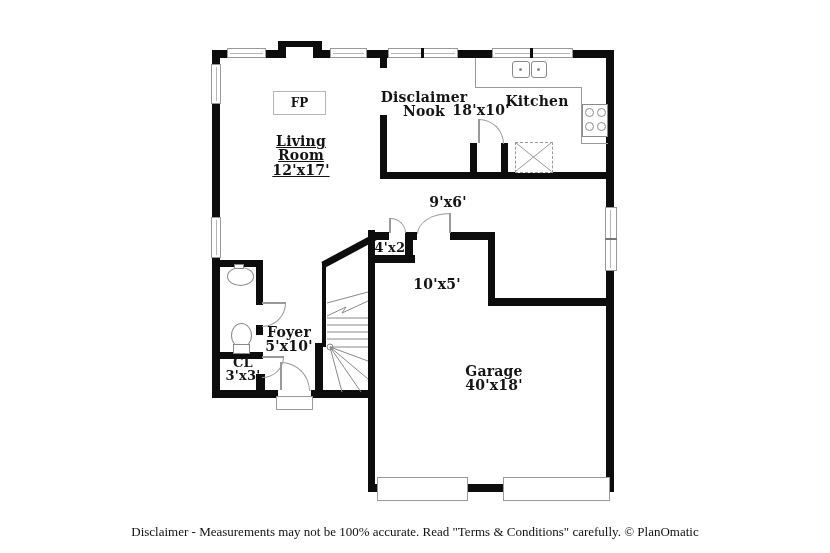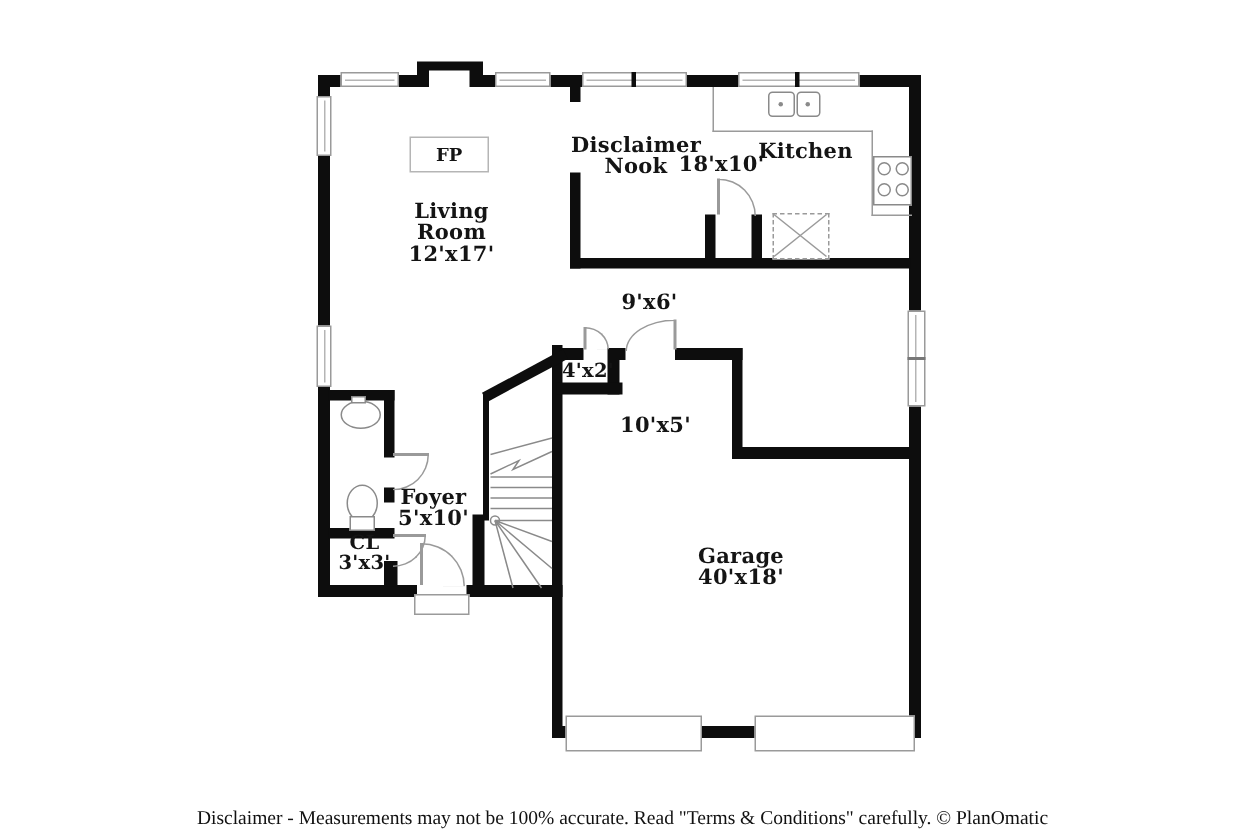--- a/index.html
+++ b/index.html
@@ -21,21 +21,21 @@
   .dashedbox{position:absolute;border:1px dashed #9a9a9a;box-sizing:border-box;background:#fff;}
   .lbl{position:absolute;transform:translateX(-50%);text-align:center;
        font-weight:bold;color:#141414;line-height:1.02;font-size:14px;letter-spacing:.2px;white-space:normal;}
   .lbl.small{font-size:13px;}
   .fpbox{position:absolute;border:1px solid #b5b5b5;background:#fff;box-sizing:border-box;
          display:flex;align-items:center;justify-content:center;margin-top:33px;}
   .fpbox span{font-weight:bold;font-size:12px;color:#141414;}
   .stoop{position:absolute;border:1px solid #9a9a9a;background:#fff;box-sizing:border-box;}
   .gdoor{position:absolute;border:1px solid #9a9a9a;background:#fff;box-sizing:border-box;}
   #footer{position:absolute;left:0;right:0;top:524px;text-align:center;
-          font-family:"Liberation Serif",serif;font-size:13px;color:#111111;margin-top:13px;}
+          font-family:"Liberation Serif",serif;font-size:13px;color:#111111;}
   svg.overlay{position:absolute;left:0;top:0;pointer-events:none;}
 </style>
 </head>
 <body>
 
 <div id="plan">
 
   <div class="wall" style="left:212px;top:50px;width:402px;height:8px;"></div>
   <div class="wall" style="left:278px;top:41px;width:44px;height:17px;"></div>
   <div style="position:absolute;left:286px;top:47px;width:27px;height:11px;background:#fff;"></div>
@@ -150,21 +150,21 @@
     <circle cx="330" cy="347" r="3" fill="#fff" stroke="#8a8a8a" stroke-width="1"></circle>
     <line x1="330" y1="347" x2="368" y2="347" stroke="#8a8a8a" stroke-width="1"></line>
     <line x1="330" y1="347" x2="368" y2="361" stroke="#8a8a8a" stroke-width="1"></line>
     <line x1="330" y1="347" x2="368" y2="379" stroke="#8a8a8a" stroke-width="1"></line>
     <line x1="330" y1="347" x2="361" y2="392" stroke="#8a8a8a" stroke-width="1"></line>
     <line x1="330" y1="347" x2="342" y2="392" stroke="#8a8a8a" stroke-width="1"></line>
     <line x1="516" y1="143" x2="551" y2="171" stroke="#9a9a9a" stroke-width="1"></line>
     <line x1="551" y1="143" x2="516" y2="171" stroke="#9a9a9a" stroke-width="1"></line>
   </svg>
 
-  <div class="lbl" style="left:301px;top:134px;width:72px;">
+  <div class="lbl" style="left:301px;top:134px;width:72px;text-decoration:underline;">
     <div>Living Room</div>
     <div>12'x17'</div>
   </div>
 
   <div class="lbl" style="left:424px;top:90px;width:95px;">
     <div>Disclaimer Nook</div>
   </div>
   <div class="lbl" style="left:481px;top:103px;width:60px;">
     <div>18'x10'</div>
   </div>
@@ -182,21 +182,21 @@
   <div class="lbl" style="left:289px;top:325px;width:70px;">
     <div>Foyer</div>
     <div>5'x10'</div>
   </div>
 
   <div class="lbl small" style="left:243px;top:356px;width:60px;">
     <div>CL</div>
     <div>3'x3'</div>
   </div>
 
-  <div class="lbl" style="left:433px;top:195px;width:56px;">
+  <div class="lbl" style="left:448px;top:195px;width:56px;">
     <div>9'x6'</div>
   </div>
 
   <div class="lbl small" style="left:392px;top:241px;width:50px;">
     <div>4'x2'</div>
   </div>
 
   <div class="lbl" style="left:437px;top:277px;width:60px;">
     <div>10'x5'</div>
   </div>

